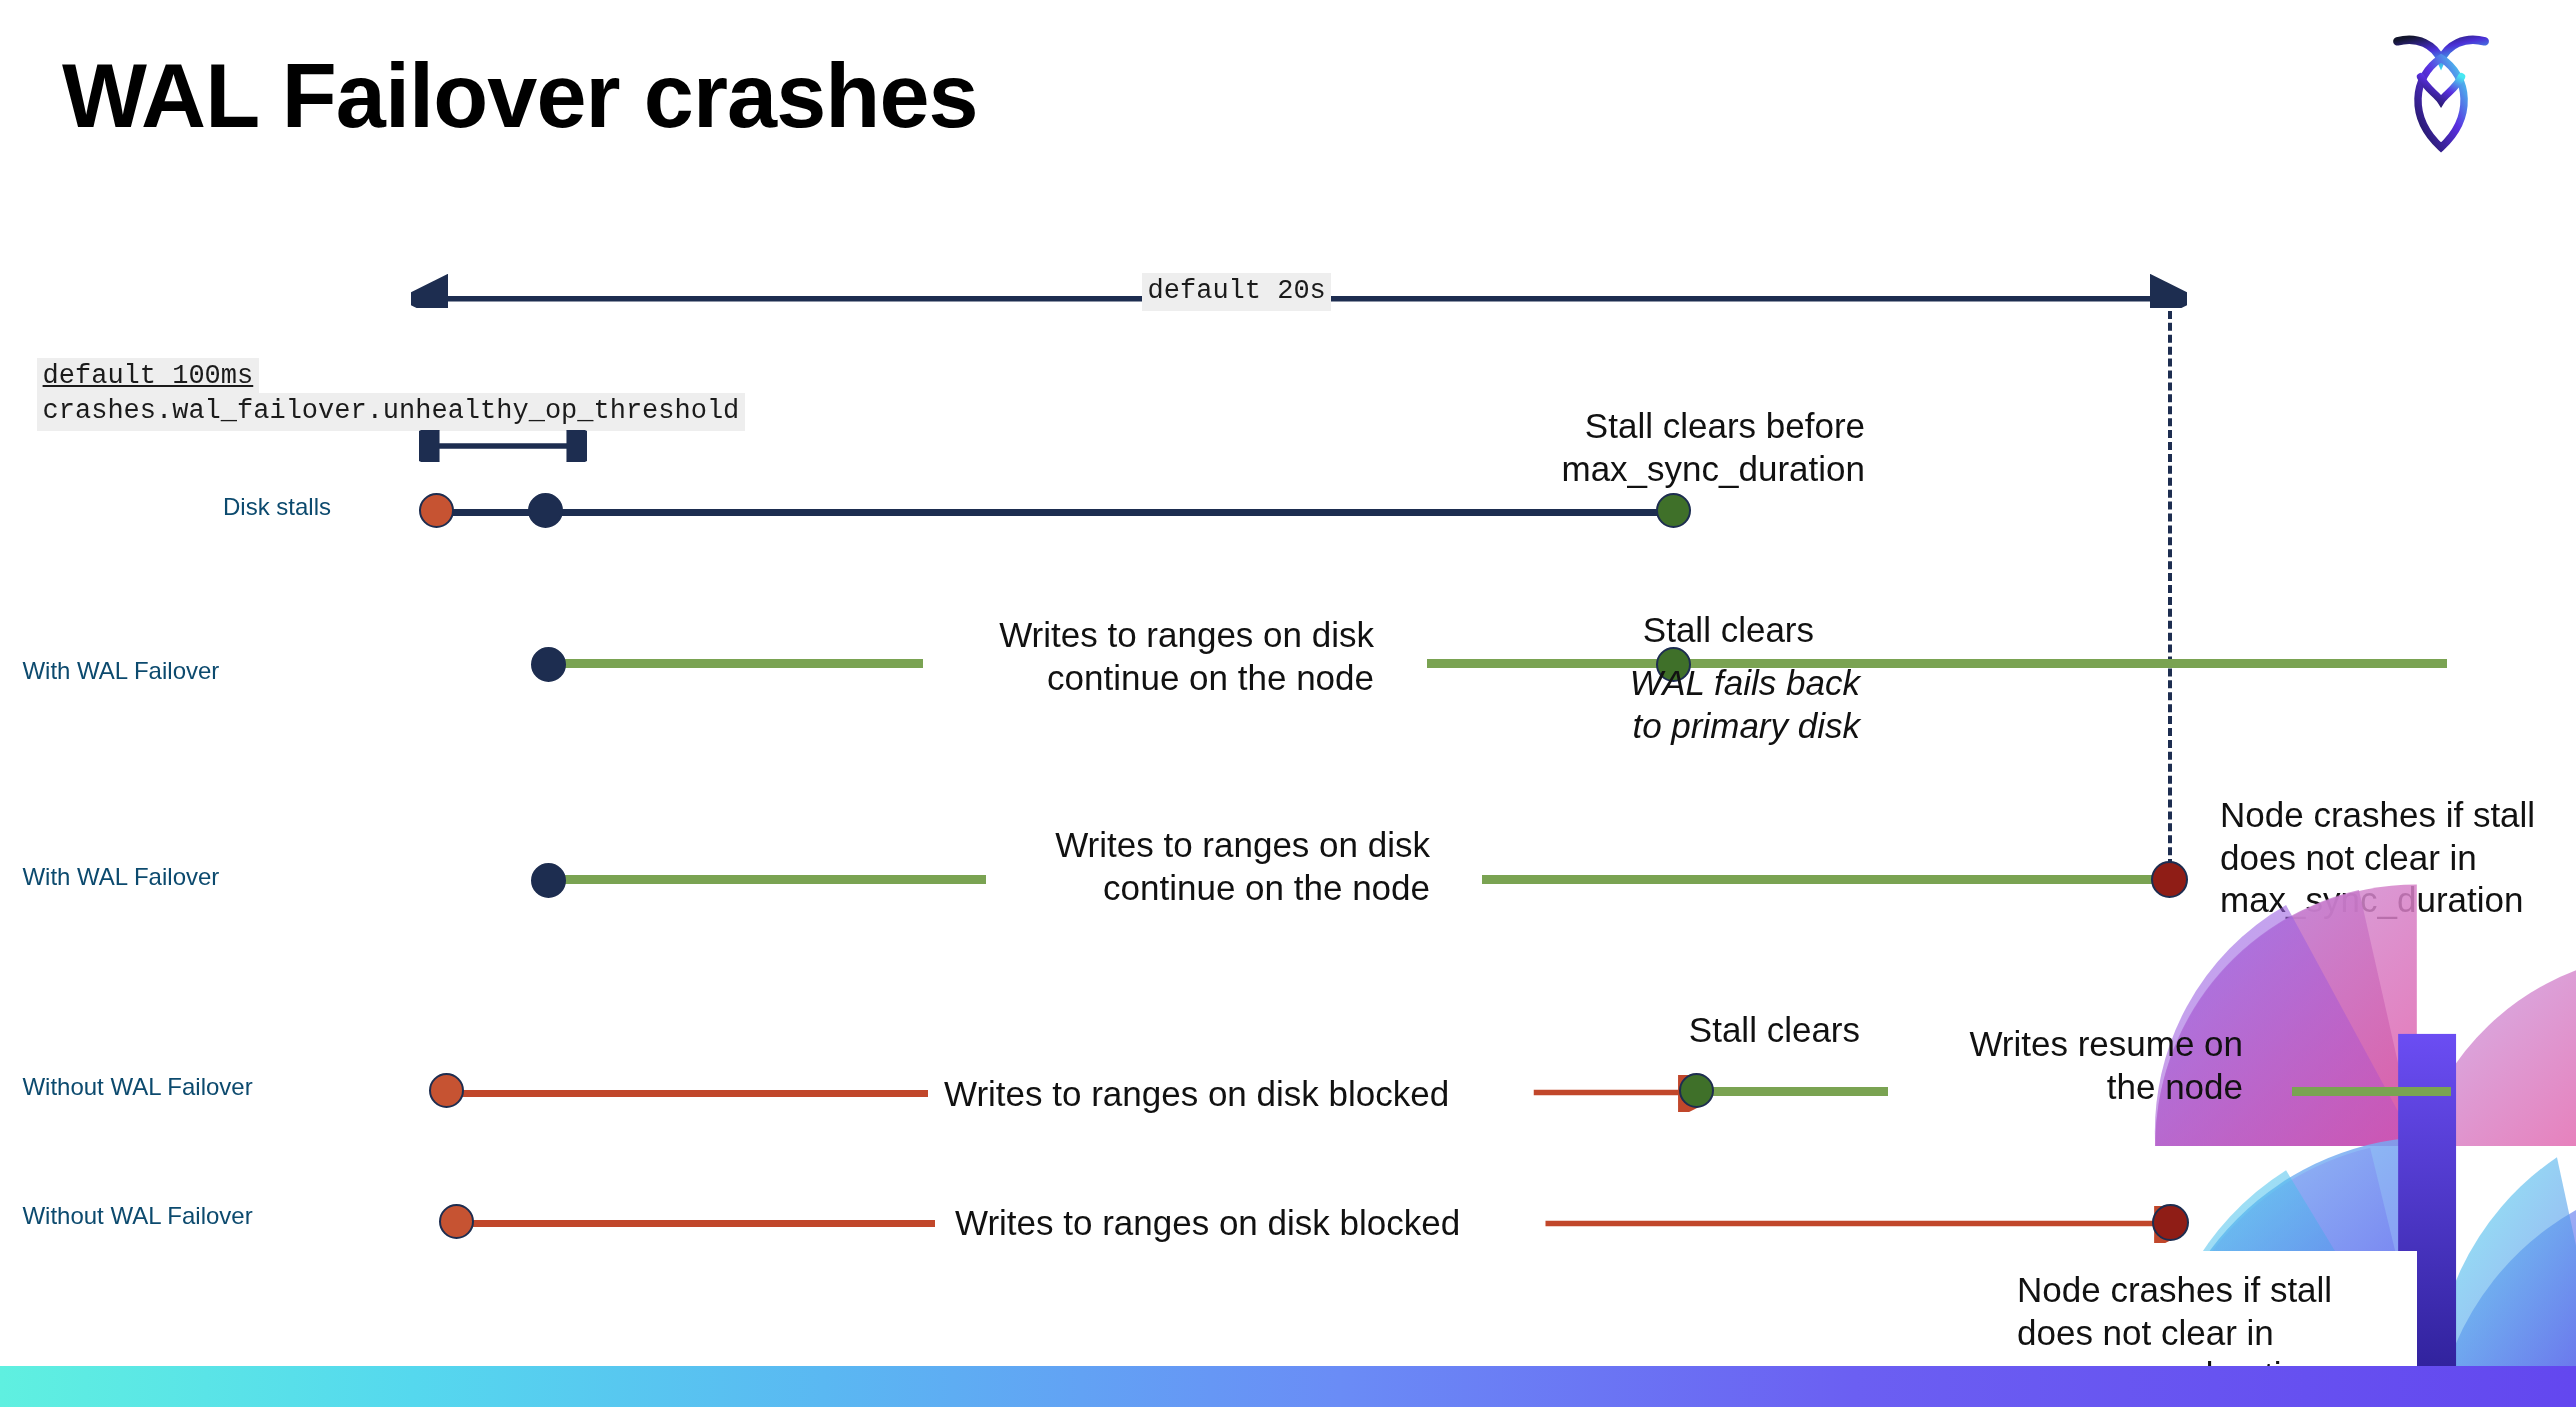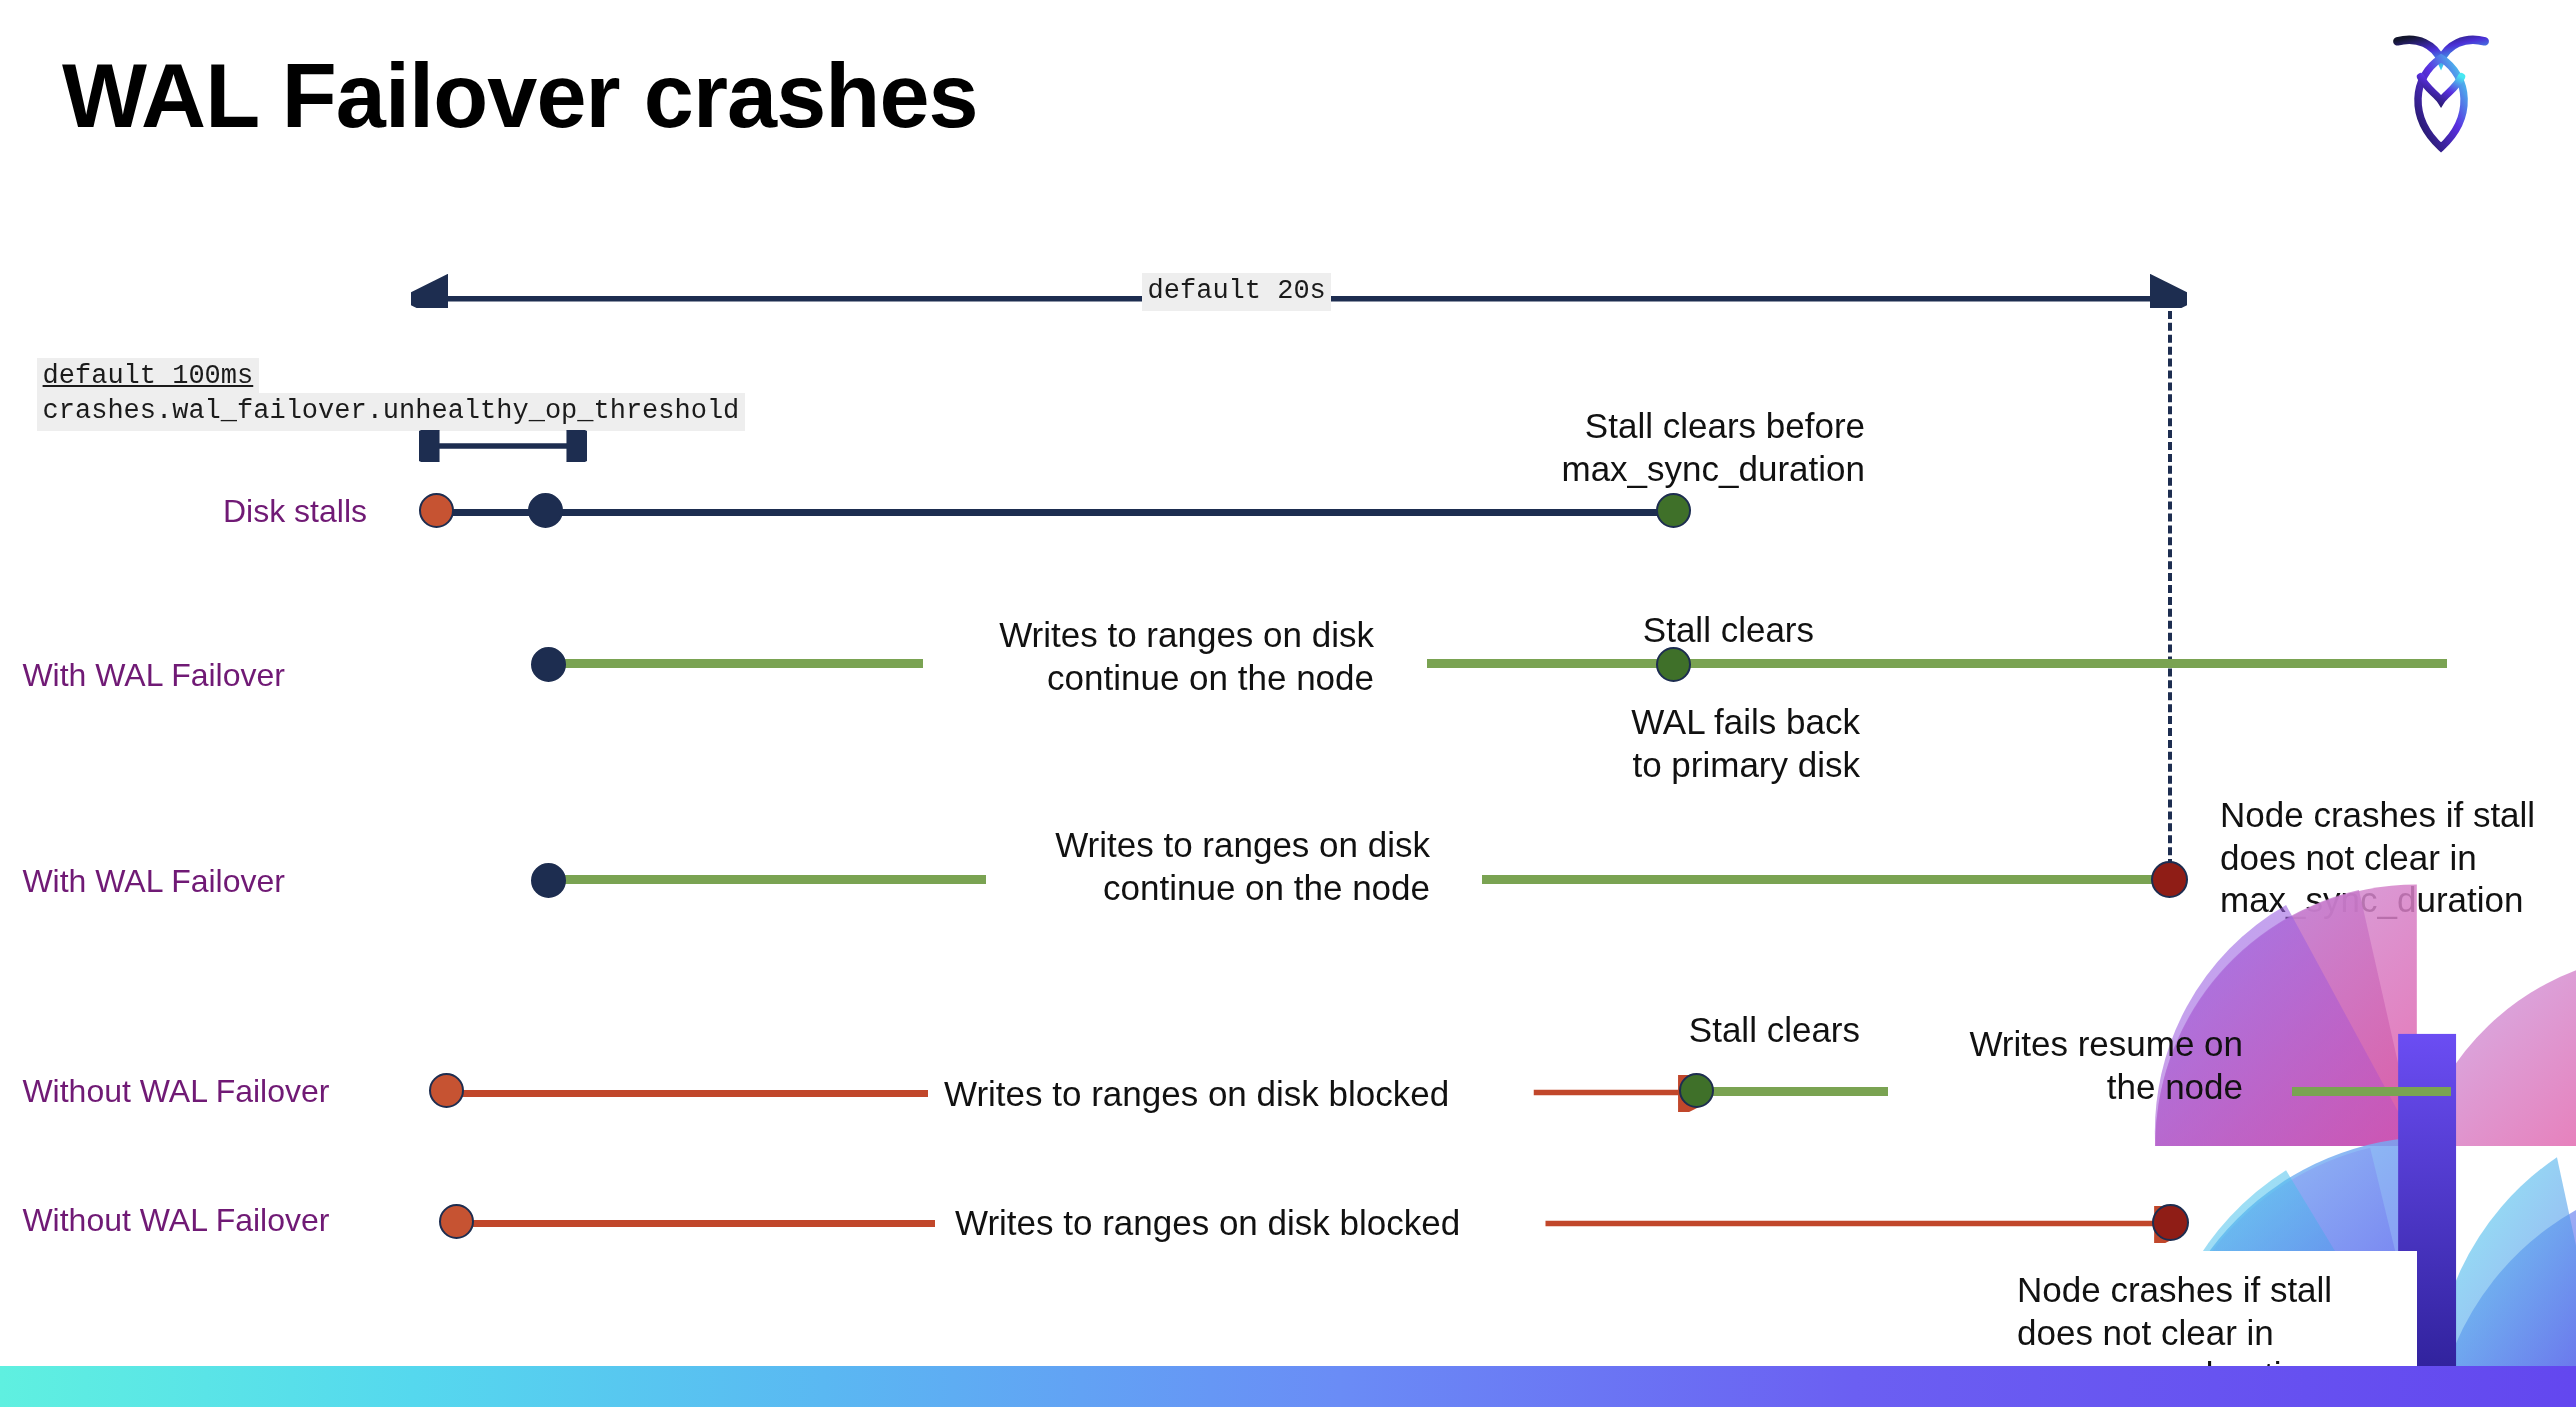--- a/index.html
+++ b/index.html
@@ -35,21 +35,21 @@
   .lbl{
     position:absolute;
     font-size:35px;color:#111;
     line-height:1.22;white-space:pre-line;
   }
   .lbl.ctr{text-align:right;}
   .lbl.rgt{text-align:left;}
 
   
   .rowlabel{
-    position:absolute;font-size:32px;color:#701a75;white-space:nowrap;
+    position:absolute;font-size:24px;color:#0c4a6e;white-space:nowrap;
   }
 
   
   .seg{position:absolute;height:8.4px;border-radius:0;}
   .seg.navy{background:#1d2d50;height:6.5px;}
   .seg.green{background:#7aa352;height:9.3px;}
   .seg.red{background:#c1472b;height:6.5px;}
 
   .dot{
     position:absolute;border-radius:50%;
@@ -146,21 +146,21 @@
 
   <div class="lbl ctr" style="left:935px;top:614px;width:439px;">Writes to ranges on disk
 continue on the node</div>
   <div class="lbl ctr" style="left:1524px;top:609px;width:290px;">Stall clears</div>
 
   <div class="seg green" style="left:563px;top:659px;width:360px;"></div>
   <div class="seg green" style="left:1427px;top:659px;width:1020px;"></div>
   <div class="dot navy" style="left:531px;top:647px;width:35px;height:35px;"></div>
   <div class="dot green" style="left:1656px;top:647px;width:35px;height:35px;"></div>
 
-  <div class="lbl ctr" style="left:1505px;top:701px;width:355px;">WAL fails  back
+  <div class="lbl ctr" style="left:1505px;top:662px;width:355px;font-style:italic;">WAL fails  back
 to primary disk</div>
 
   <div class="rowlabel" style="left:22.4px;top:863px;">With WAL Failover</div>
 
   <div class="lbl ctr" style="left:991px;top:824px;width:439px;">Writes to ranges on disk
 continue on the node</div>
 
   <div class="seg green" style="left:563px;top:875px;width:423px;"></div>
   <div class="seg green" style="left:1482px;top:875px;width:690px;"></div>
   <div class="dot navy" style="left:531px;top:863px;width:35px;height:35px;"></div>

